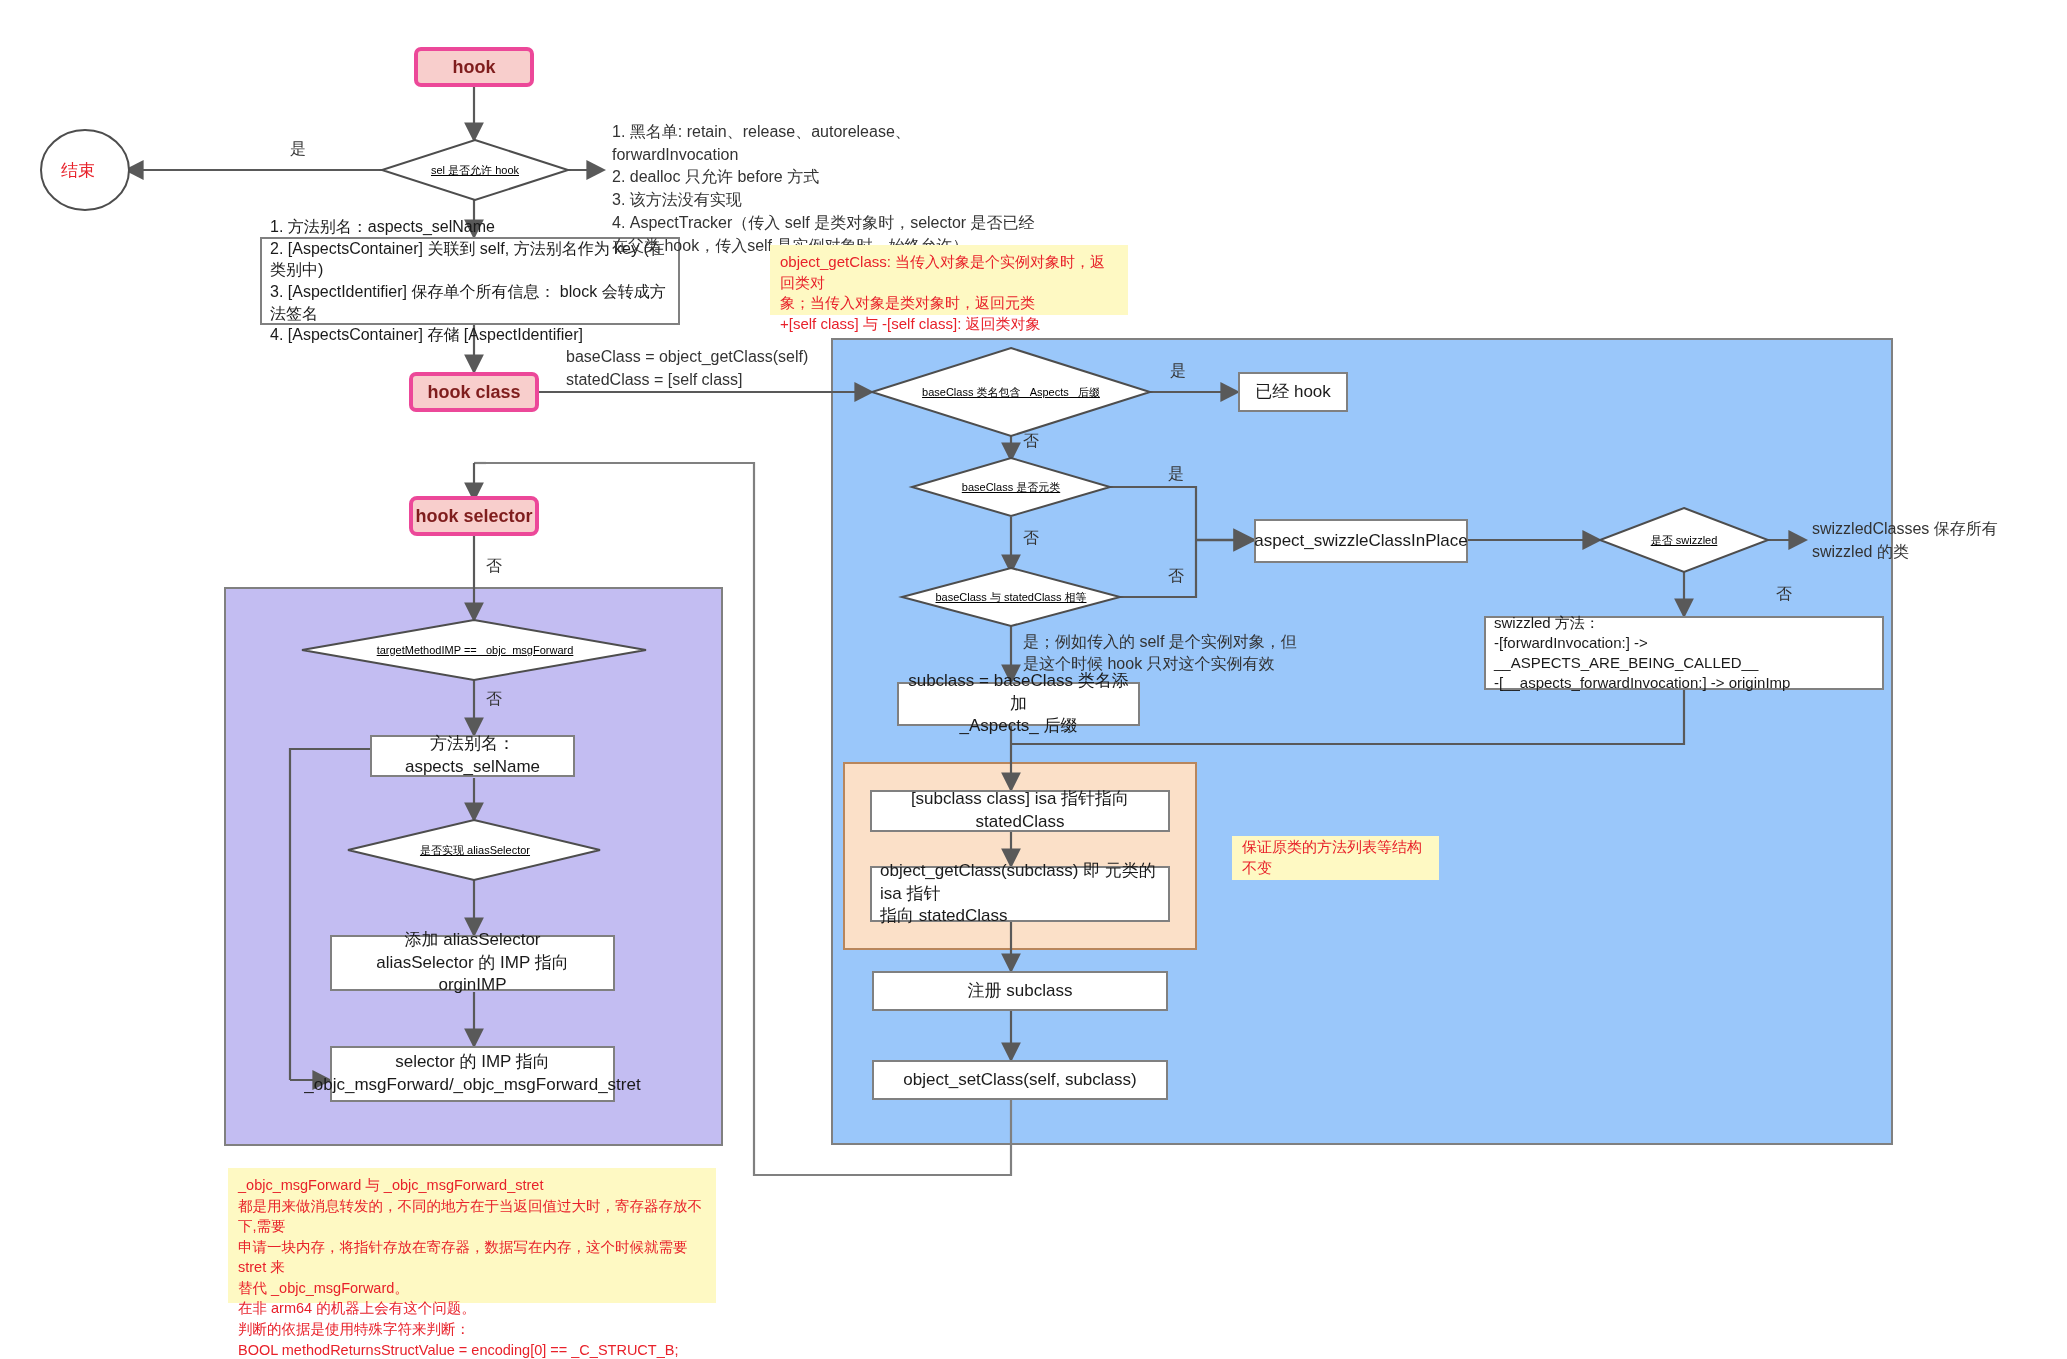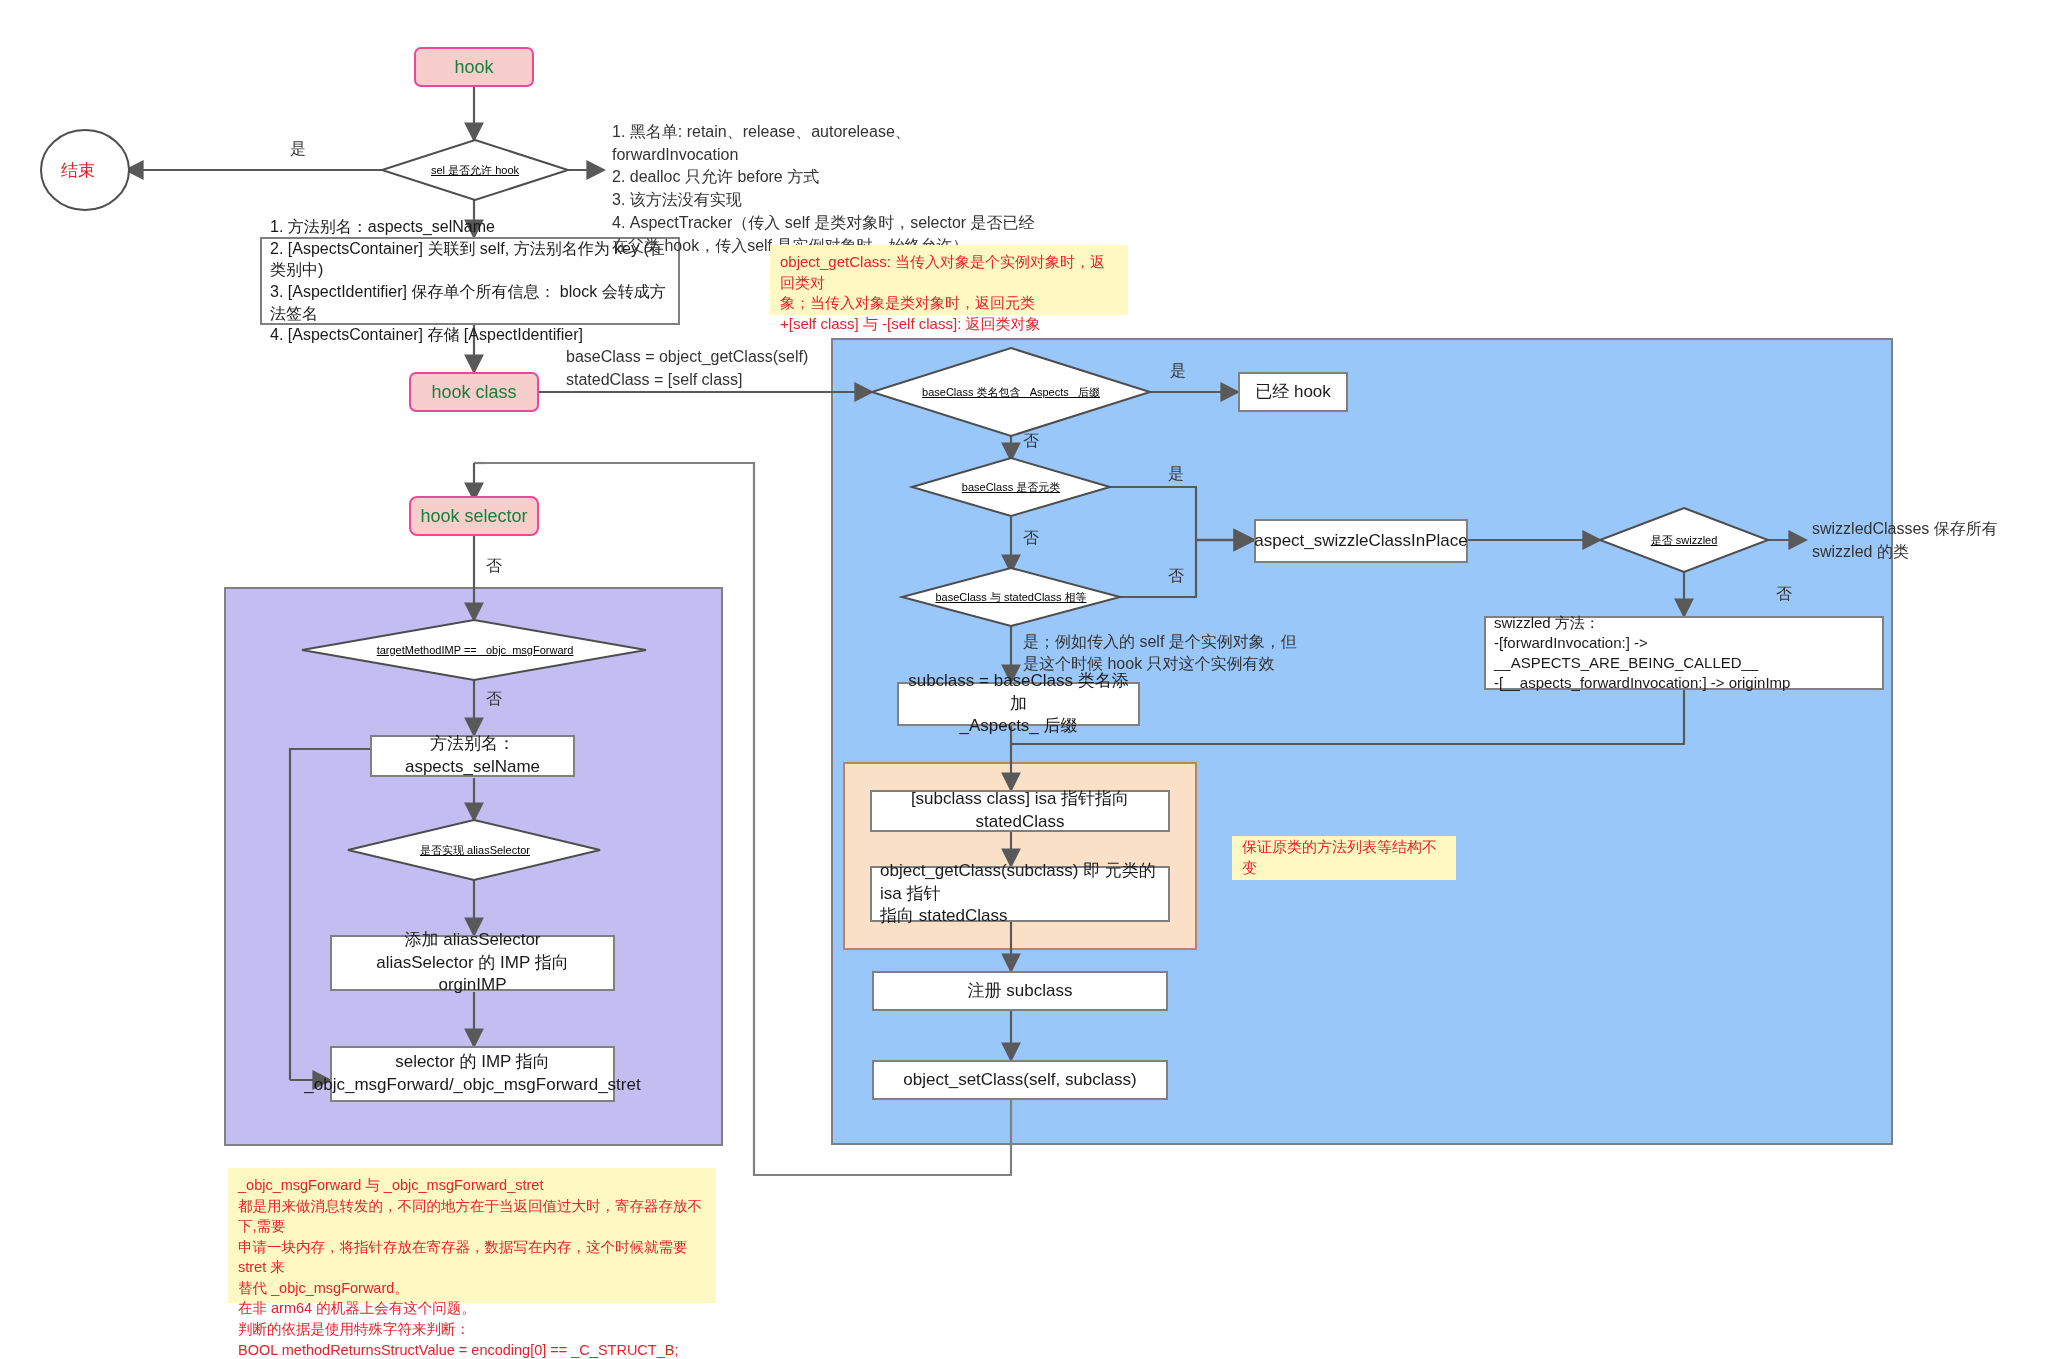--- a/index.html
+++ b/index.html
@@ -1,21 +1,21 @@
 <!DOCTYPE html>
 <html><head>
 <meta charset="utf-8">
 <style>
   html,body{margin:0;padding:0;background:#ffffff;}
   body{width:2067px;height:1359px;font-family:"Liberation Sans","DejaVu Sans",sans-serif;}
   #stage{position:relative;width:2067px;height:1359px;overflow:hidden;}
   svg{position:absolute;left:0;top:0;}
   .nodebox{position:absolute;box-sizing:border-box;display:flex;align-items:center;justify-content:center;text-align:center;}
   .proc{background:#ffffff;border:2px solid #808080;color:#1a1a1a;font-size:17px;line-height:1.35;padding:7px 8px;}
-  .term{background:#f8cecc;border:2px solid #ec4899;border-radius:7px;color:#15803d;font-size:18px;}
+  .term{background:#f8cecc;border:4px solid #ec4899;border-radius:7px;color:#7f1d1d;font-size:18px;font-weight:bold;}
   .dia{background:transparent;color:#000000;font-size:11px;text-decoration:underline;}
   .note{position:absolute;box-sizing:border-box;background:#fef9c3;color:#e8212a;font-size:15px;line-height:1.38;padding:7px 10px;text-align:left;white-space:pre-line;}
   .plain{position:absolute;box-sizing:border-box;color:#333333;font-size:16px;line-height:1.42;white-space:pre-line;text-align:left;}
   .leftalign{justify-content:flex-start;text-align:left;}
   .endlbl{position:absolute;color:#e8212a;font-size:17px;}
   .edgelbl{position:absolute;color:#333333;font-size:16px;line-height:1.4;white-space:pre-line;}
 </style>
 </head>
 <body>
 
@@ -169,21 +169,21 @@
 forwardInvocation
 2. dealloc 只允许 before 方式
 3. 该方法没有实现
 4. AspectTracker（传入 self 是类对象时，selector 是否已经
 在父类 hook，传入self 是实例对象时，始终允许）</div>
 
   <div class="note" style="left:770px;top:245px;width:358px;height:70px;">object_getClass: 当传入对象是个实例对象时，返回类对
 象；当传入对象是类对象时，返回元类
 +[self class] 与 -[self class]: 返回类对象</div>
 
-  <div class="note" style="left:1232px;top:836px;width:224px;height:44px;display:flex;align-items:center;">保证原类的方法列表等结构不变</div>
+  <div class="note" style="left:1232px;top:836px;width:207px;height:44px;display:flex;align-items:center;">保证原类的方法列表等结构不变</div>
 
   <div class="note" style="left:228px;top:1168px;width:488px;height:135px;font-size:14.5px;line-height:1.42;">_objc_msgForward 与 _objc_msgForward_stret
 都是用来做消息转发的，不同的地方在于当返回值过大时，寄存器存放不下,需要
 申请一块内存，将指针存放在寄存器，数据写在内存，这个时候就需要 stret 来
 替代 _objc_msgForward。
 在非 arm64 的机器上会有这个问题。
 判断的依据是使用特殊字符来判断：
 BOOL methodReturnsStructValue = encoding[0] == _C_STRUCT_B;
 #define _C_STRUCT_B '{'</div>
 

